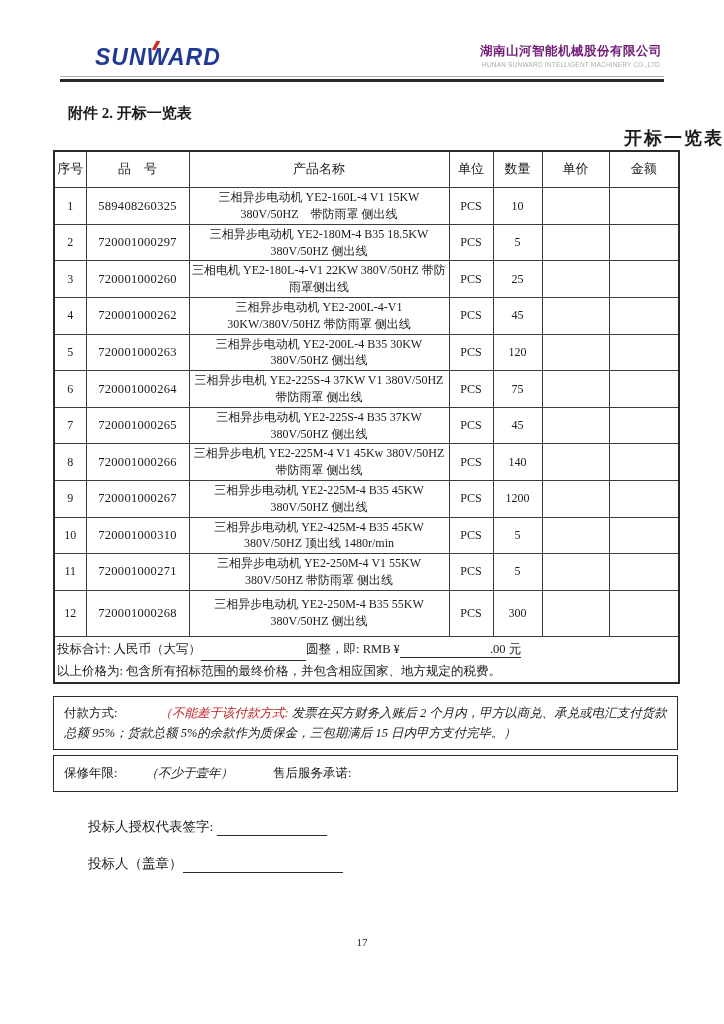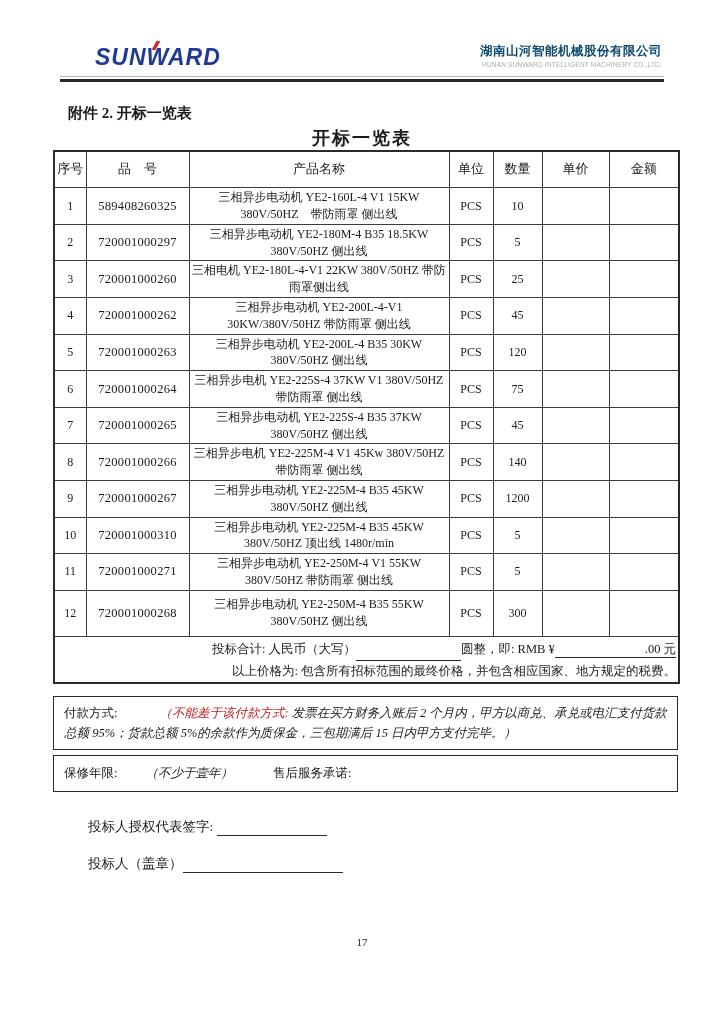--- a/index.html
+++ b/index.html
@@ -18,31 +18,31 @@
     font-weight:bold; font-style:italic; font-size:23px; letter-spacing:1px;
     color:#203a94;
   }
   .logo-tick {
     position:absolute; top:-5px; left:59px; width:4px; height:9px;
     background:#d22b1f; transform:skewX(-22deg) rotate(8deg); display:block;
   }
   .company { text-align:right; line-height:1.25; }
   .company-cn {
     font-family:"Liberation Sans","DejaVu Sans",sans-serif;
-    font-weight:bold; font-size:12.5px; color:#0c4a6e; letter-spacing:0.5px;
+    font-weight:bold; font-size:12.5px; color:#701a75; letter-spacing:0.5px;
   }
   .company-en {
     font-family:"Liberation Sans","DejaVu Sans",sans-serif;
     font-size:6.5px; color:#ababab; letter-spacing:0.2px; margin-top:1px;
   }
   .thin-rule  { border-top:1px solid #b3b3b3; }
   .thick-rule { border-top:3px solid #2a2a2a; margin-top:2px; }
   
   .attachment { margin:22px 0 0 68px; font-size:15px; font-weight:bold; }
-  .page-title { text-align:center; font-size:18px; font-weight:bold; margin-top:3px; letter-spacing:2px; }
+  .page-title { text-align:right; font-size:18px; font-weight:bold; margin-top:3px; letter-spacing:2px; }
   
   .form-line { margin:21px 60px 7px 88px; font-size:13px; white-space:nowrap; }
   .blank { display:inline-block; border-bottom:1.5px solid #2a2a2a; height:14px; vertical-align:bottom; }
   .w100 { width:100px; } .w105 { width:105px; } .w90 { width:90px; }
   .w110 { width:110px; } .w155 { width:155px; } .w160 { width:160px; }
   .spacer { display:inline-block; height:1px; }
   .sp18 { width:18px; } .sp20 { width:20px; } .sp28 { width:28px; } .sp40 { width:40px; } .sp42 { width:42px; }
   
   table.main {
     border-collapse:collapse; table-layout:fixed;
@@ -50,21 +50,21 @@
     border:2px solid #2a2a2a;
   }
   table.main th, table.main td { border:1px solid #3c3c3c; padding:1px 2px; }
   table.main th { font-weight:normal; font-size:13px; height:37px; line-height:1.25; }
   tr.data-row { height:36px; }
   tr.data-row:last-child { height:46px; }
   .c-no, .c-code, .c-unit, .c-qty, .c-price, .c-amount { text-align:center; }
   .c-code { font-size:12.5px; letter-spacing:0.3px; }
   .c-name { text-align:center; padding:2px 7px; line-height:1.4; }
   
-  .totals-cell { padding:6px 9px 7px 9px; font-size:12.5px;text-align:right; }
+  .totals-cell { padding:6px 9px 7px 9px; font-size:12.5px; }
   .totals-line1 { line-height:1.8; }
   .totals-line2 { line-height:1.6; }
   .u-group { border-bottom:1.5px solid #2a2a2a; padding-bottom:1px; }
   .blank-inline { display:inline-block; height:12px; }
   
   .box {
     margin:12px 0 0 53px; width:625px; border:1.5px solid #2a2a2a;
     padding:6px 10px; font-size:12.5px; line-height:1.6;
   }
   .warranty-box { margin-top:5px; padding-top:7px; padding-bottom:8px; }
@@ -208,21 +208,21 @@
     <td class="c-name">三相异步电动机 YE2-225M-4 B35 45KW 380V/50HZ 侧出线</td>
     <td class="c-unit">PCS</td>
     <td class="c-qty">1200</td>
     <td class="c-price"></td>
     <td class="c-amount"></td>
   </tr>
 
   <tr class="data-row">
     <td class="c-no">10</td>
     <td class="c-code">720001000310</td>
-    <td class="c-name">三相异步电动机 YE2-225M-4 B35 45KW 380V/50HZ 顶出线 1480r/min</td>
+    <td class="c-name">三相异步电动机 YE2-425M-4 B35 45KW 380V/50HZ 顶出线 1480r/min</td>
     <td class="c-unit">PCS</td>
     <td class="c-qty">5</td>
     <td class="c-price"></td>
     <td class="c-amount"></td>
   </tr>
 
   <tr class="data-row">
     <td class="c-no">11</td>
     <td class="c-code">720001000271</td>
     <td class="c-name">三相异步电动机 YE2-250M-4 V1 55KW 380V/50HZ 带防雨罩 侧出线</td>

